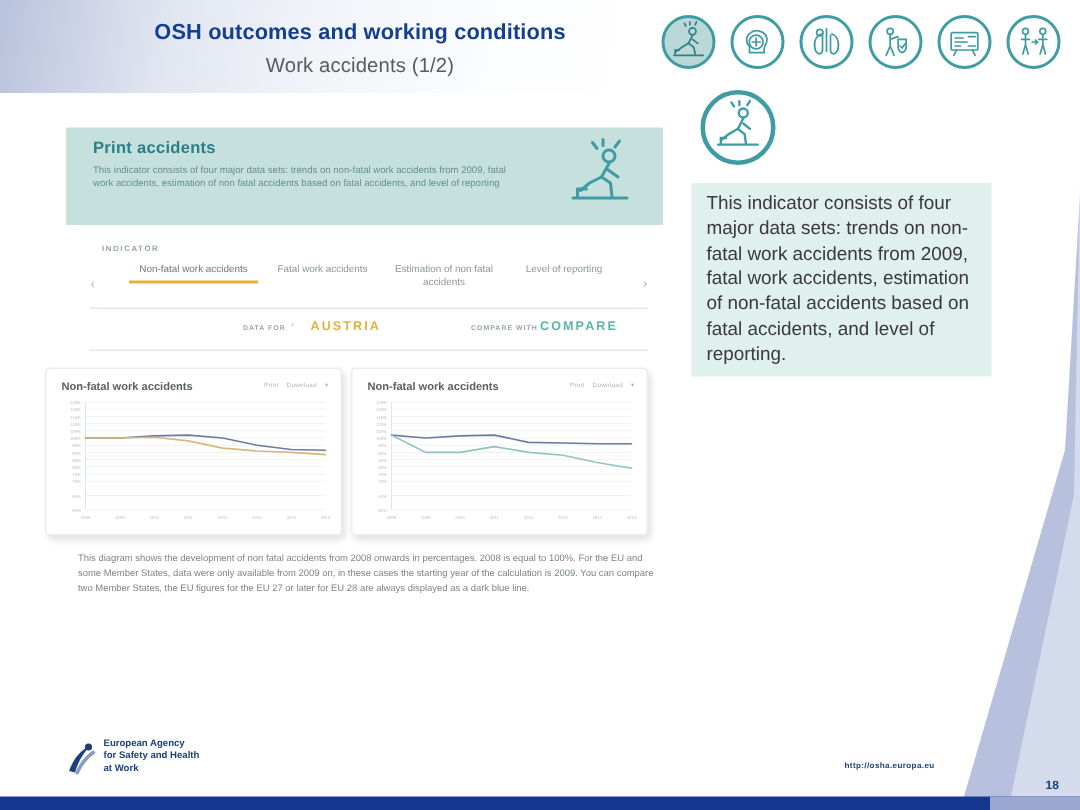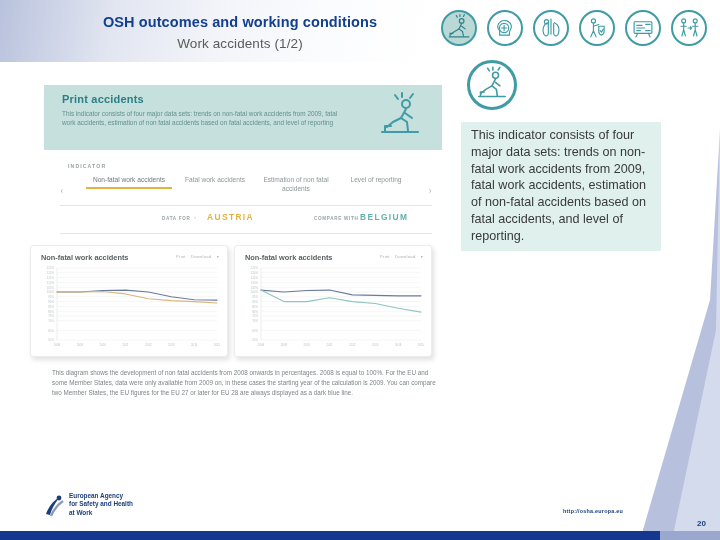--- a/index.html
+++ b/index.html
@@ -306,21 +306,21 @@
 
   <div id="divider-1"></div>
 
   <div id="country-row">
     <span class="cr-label" id="cr-a-label">DATA FOR</span>
     <span class="cr-chev" id="cr-a-chev">›</span>
     <span class="cr-value" id="cr-a-value">AUSTRIA</span>
 
     <span class="cr-label" id="cr-b-label">COMPARE WITH</span>
     <span class="cr-chev" id="cr-b-chev">›</span>
-    <span class="cr-value" id="cr-b-value">BELGIUM</span>
+    <span class="cr-value" id="cr-b-value">COMPARE</span>
   </div>
 
   <div id="divider-2"></div>
 
   <div class="chart-card" id="card-left">
     <div class="chart-title">Non-fatal work accidents</div>
     <div class="chart-tools">
       <span>Print</span>
       <span>Download</span>
       <span>▾</span>
@@ -432,15 +432,15 @@
     <circle cx="17" cy="5" r="2.4" fill="#1c3f7c"></circle>
   </svg>
   <div id="logo-text">
     <div>European Agency</div>
     <div>for Safety and Health</div>
     <div>at Work</div>
   </div>
 </div>
 
 <div id="footer-url">http://osha.europa.eu</div>
-<div id="page-num">20</div>
+<div id="page-num">18</div>
 <div id="bottom-bar"></div>
 <div id="bottom-bar-cap"></div>
 
 </body></html>

